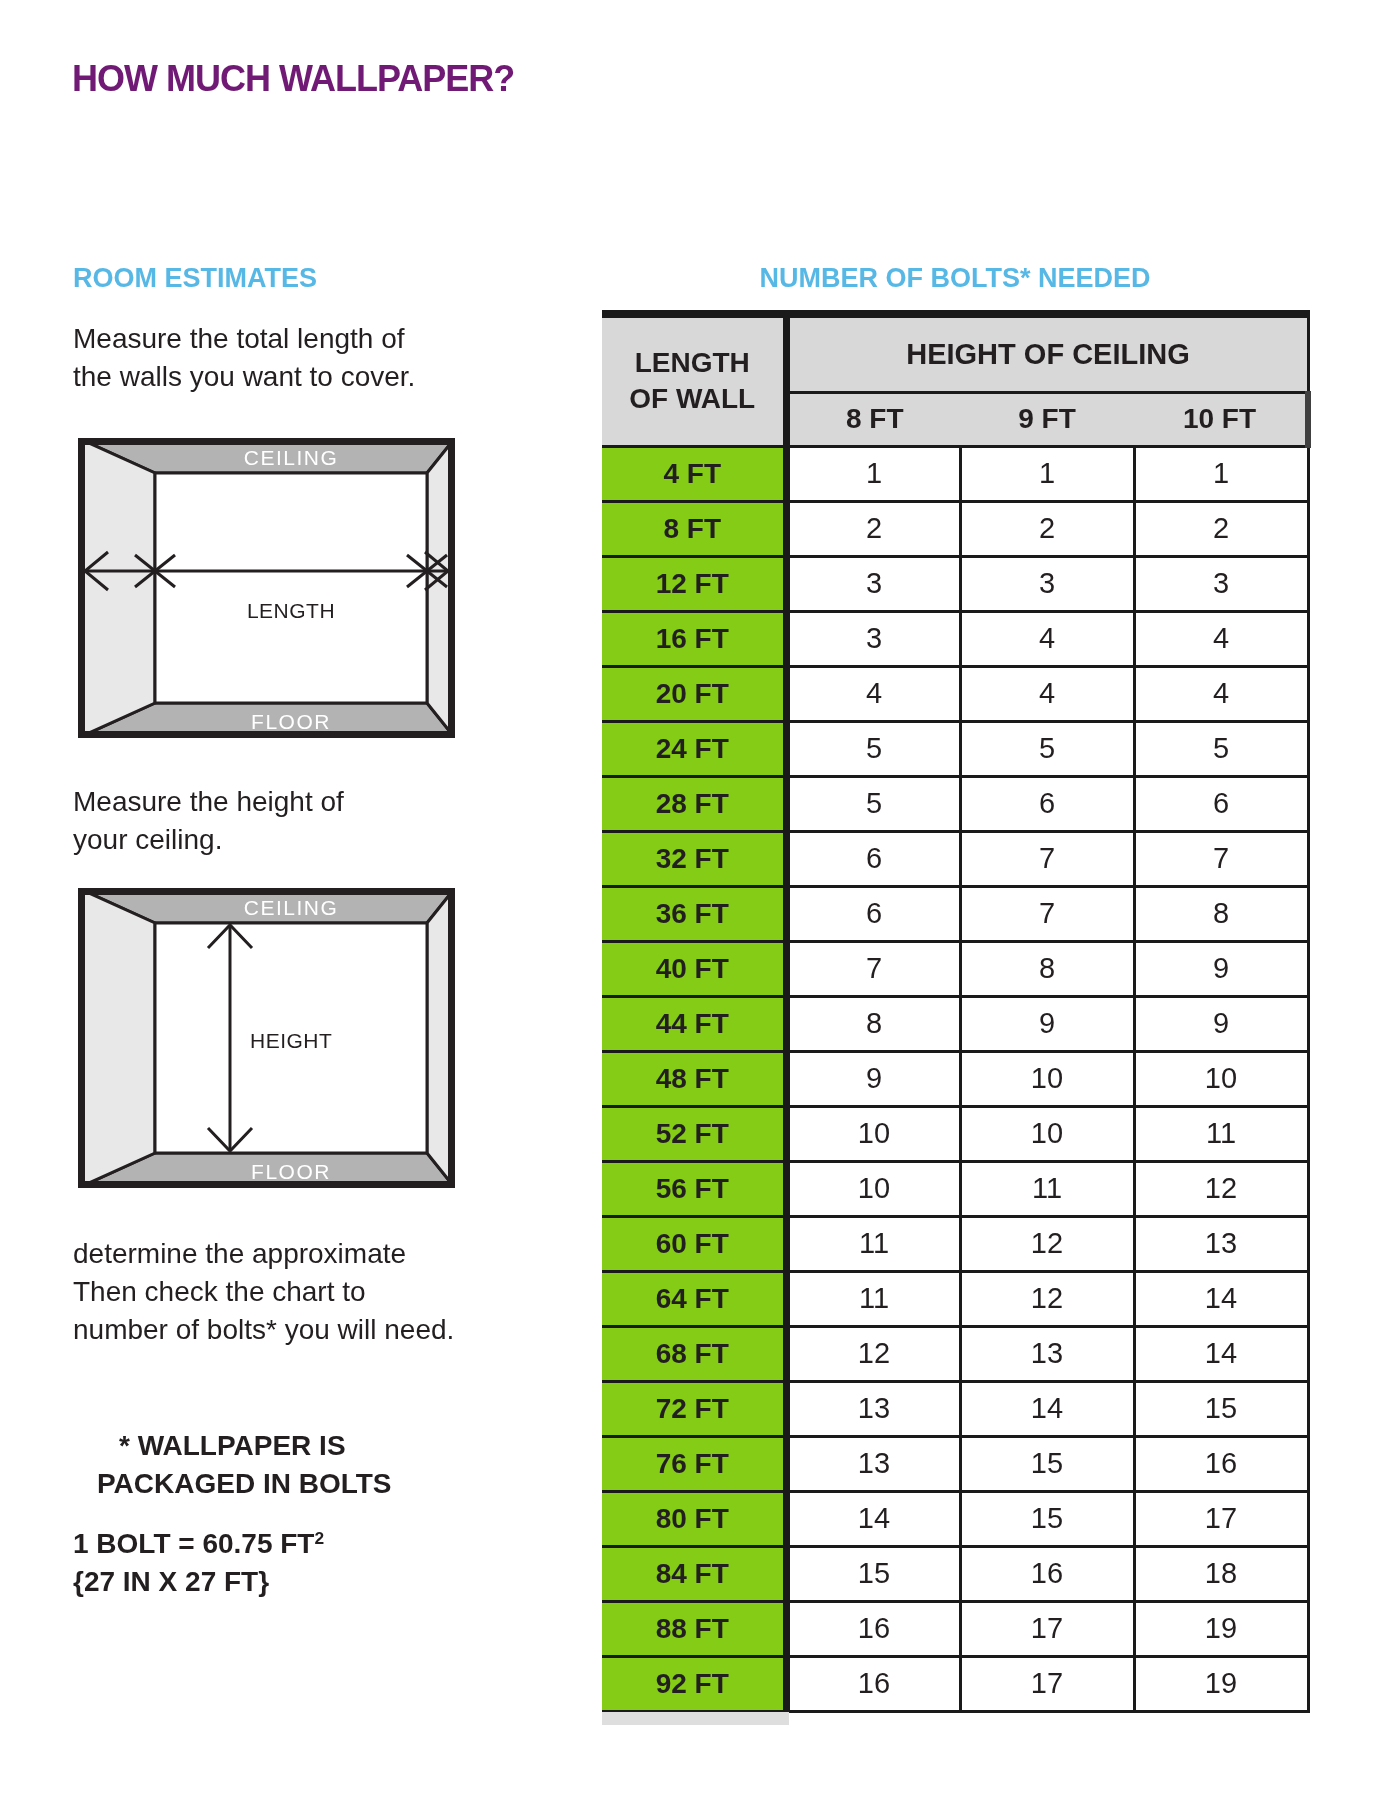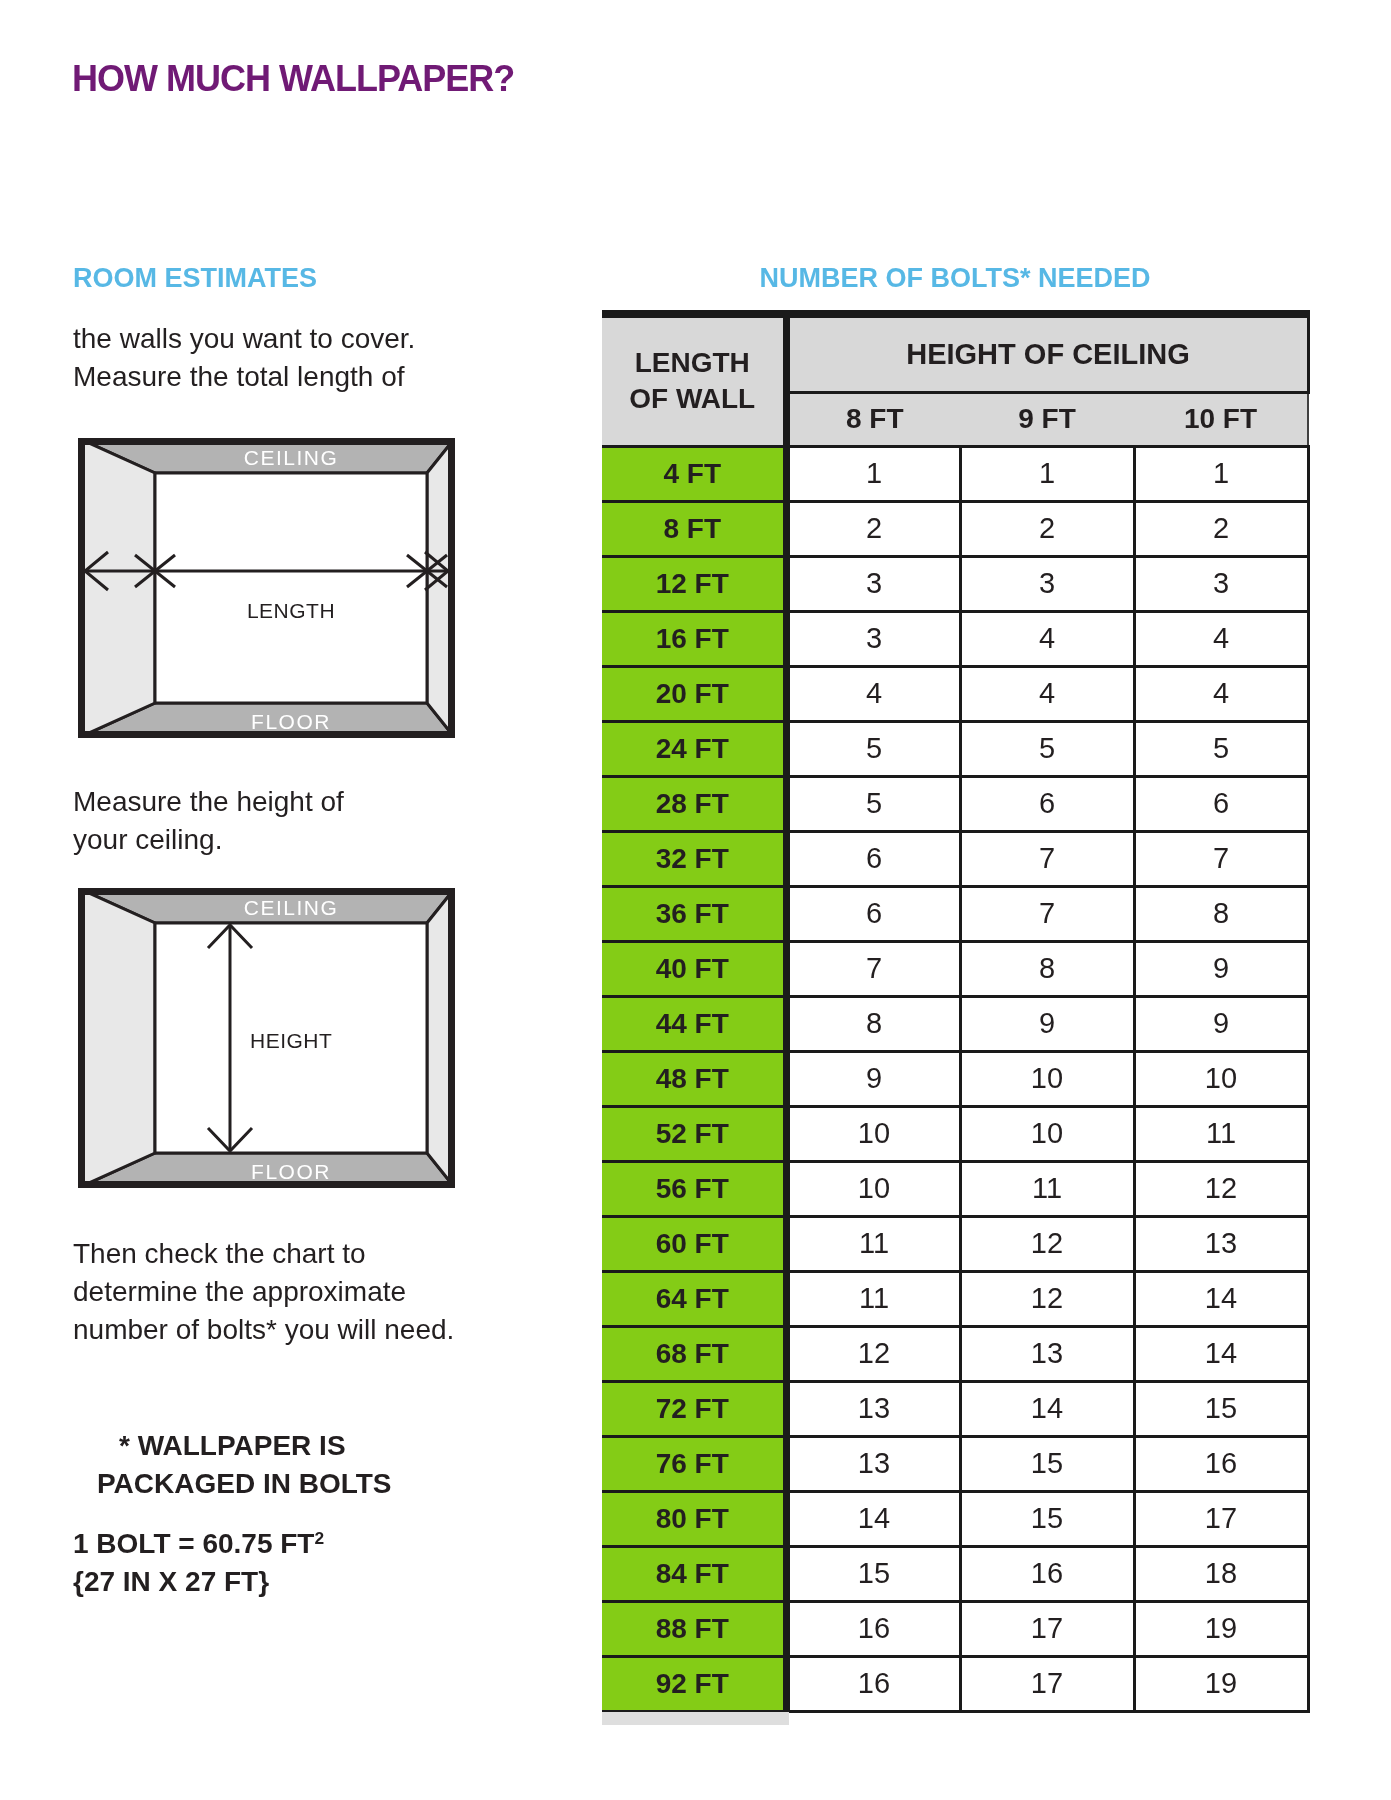--- a/index.html
+++ b/index.html
@@ -30,35 +30,35 @@
   #bolts-table{left:602px;top:310px;}
   table{border-collapse:collapse;table-layout:fixed;width:706px;}
   th,td{border:3px solid #1a1a1a;text-align:center;vertical-align:middle;padding:0;}
   thead tr.r1{height:78px;}
   thead tr.r2{height:54px;}
   tbody tr{height:55px;}
   .col1hdr{background:#d8d8d8;border-left:none;border-right:7px solid #1a1a1a;border-top:8px solid #1a1a1a;
            font-size:28px;font-weight:bold;line-height:36px;}
   .grouphdr{background:#d8d8d8;border-top:8px solid #1a1a1a;font-size:29px;font-weight:bold;}
   .subhdr{background:#d8d8d8;border-left:none;border-right:none;font-size:28px;font-weight:bold;}
-  .subhdr.last{border-right:2px solid #404040;}
+  .subhdr.last{border-right:6px solid #404040;}
   .rowlabel{background:#84cc16;border-left:none;border-right:7px solid #1a1a1a;font-size:28px;font-weight:bold;}
   td.val{background:#ffffff;font-size:29px;font-weight:normal;}
   #table-shadow{left:602px;top:1712px;width:187px;height:13px;background:#dedede;}
 </style>
 </head>
 <body>
 
 <div class="abs page-title">HOW MUCH WALLPAPER?</div>
 
 <div class="abs sec-head" id="room-estimates-heading">ROOM ESTIMATES</div>
 
 <div class="abs copy" id="step1">
+  <div>Measure the total length of</div>
   <div>the walls you want to cover.</div>
-  <div>Measure the total length of</div>
 </div>
 
 <svg class="abs" id="diagram1" width="377" height="300" viewBox="0 0 377 300">
   <polygon points="0,0 377,0 349,35 77,35" fill="#b3b3b3" stroke="#231f20" stroke-width="3"></polygon>
   <polygon points="0,300 77,265 349,265 377,300" fill="#b3b3b3" stroke="#231f20" stroke-width="3"></polygon>
   <polygon points="0,0 77,35 77,265 0,300" fill="#e8e8e8" stroke="#231f20" stroke-width="3"></polygon>
   <polygon points="377,0 349,35 349,265 377,300" fill="#e8e8e8" stroke="#231f20" stroke-width="3"></polygon>
   <rect x="77" y="35" width="272" height="230" fill="#ffffff" stroke="#231f20" stroke-width="3"></rect>
   <g stroke="#231f20" stroke-width="3" fill="none">
     <line x1="6" y1="133" x2="371" y2="133"></line>
@@ -91,22 +91,22 @@
     <path d="M130,60 L152,37 L174,60"></path>
     <path d="M130,240 L152,263 L174,240"></path>
   </g>
   <text class="diag-label-white" x="213" y="27" text-anchor="middle">CEILING</text>
   <text class="diag-label-white" x="213" y="291" text-anchor="middle">FLOOR</text>
   <text class="diag-label-dark" x="172" y="160" text-anchor="start">HEIGHT</text>
   <rect x="3.5" y="3.5" width="370" height="293" fill="none" stroke="#231f20" stroke-width="7"></rect>
 </svg>
 
 <div class="abs copy" id="step3">
+  <div>determine the approximate</div>
   <div>Then check the chart to</div>
-  <div>determine the approximate</div>
   <div>number of bolts* you will need.</div>
 </div>
 
 <div class="abs copy" id="footnote">
   <div>* WALLPAPER IS</div>
   <div class="indent">PACKAGED IN BOLTS</div>
 </div>
 
 <div class="abs copy" id="bolt-info">
   <div><span>1 BOLT = 60.75 FT</span><span class="sup">2</span></div>

